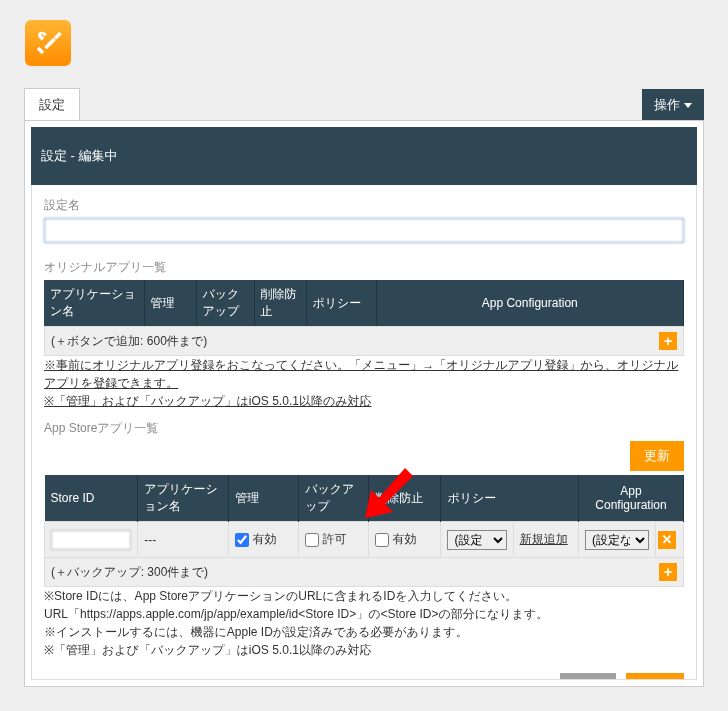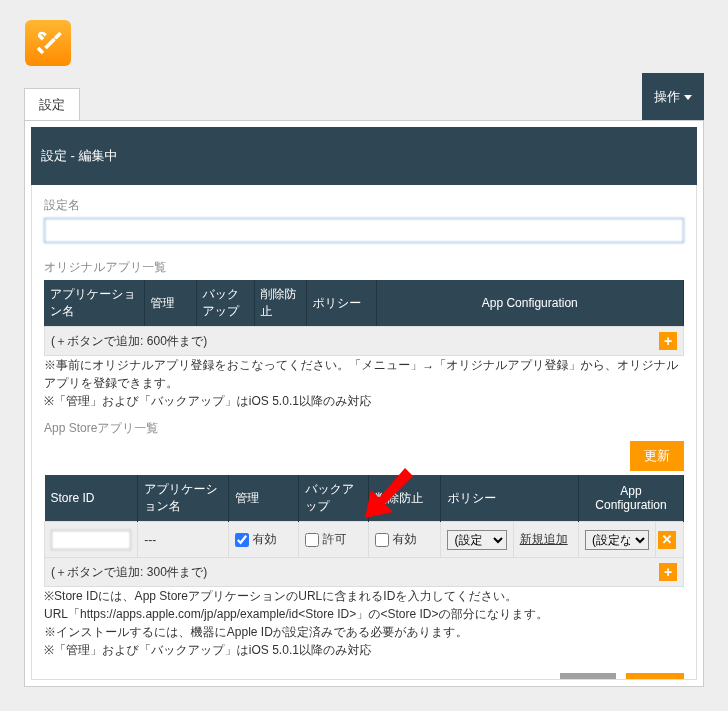--- a/index.html
+++ b/index.html
@@ -54,21 +54,21 @@
     border-bottom: none;
     padding: 7px 14px;
     font-size: 13px;
     color: #333;
     cursor: pointer;
   }
   .ops-btn {
     background: #2f4654;
     color: #fff;
     border: none;
-    padding: 15px 12px;
+    padding: 7px 12px;
     font-size: 13px;
     cursor: pointer;
     display: flex;
     align-items: center;
     gap: 4px;
   }
   .ops-btn .caret {
     width: 0; height: 0;
     border-left: 4px solid transparent;
     border-right: 4px solid transparent;
@@ -274,21 +274,21 @@
           <th style="text-align:center">App Configuration</th>
         </tr>
       </tbody>
         </table>
       <div class="addrow">
         <span>(＋ボタンで追加: 600件まで)</span>
         <button class="plus-btn">
           <span>+</span>
         </button>
       </div>
-      <div class="note" style="white-space:pre-line;">※事前にオリジナルアプリ登録をおこなってください。「メニュー」→「オリジナルアプリ登録」から、オリジナルアプリを登録できます。
+      <div class="note" style="white-space:pre-line;text-decoration:underline;">※事前にオリジナルアプリ登録をおこなってください。「メニュー」→「オリジナルアプリ登録」から、オリジナルアプリを登録できます。
 ※「管理」および「バックアップ」はiOS 5.0.1以降のみ対応</div>
 
       
       <div class="section-title">App Storeアプリ一覧</div>
       <div class="update-row">
         <button class="update-btn">更新</button>
       </div>
 
       
       <div class="arrow-callout" style="top:283px; left:333px;">
@@ -347,21 +347,21 @@
           </td>
           <td style="text-align:center;padding:2px;">
             <button class="x-btn">
               <span>✕</span>
             </button>
           </td>
         </tr>
       </tbody>
         </table>
       <div class="addrow" style="border-top:none;">
-        <span>(＋ボタンで追加: 300件まで)</span>
+        <span>(＋バックアップ: 300件まで)</span>
         <button class="plus-btn">
           <span>+</span>
         </button>
       </div>
       <div class="note" style="white-space:pre-line;">※Store IDには、App StoreアプリケーションのURLに含まれるIDを入力してください。
 URL「https://apps.apple.com/jp/app/example/id&lt;Store ID&gt;」の&lt;Store ID&gt;の部分になります。
 ※インストールするには、機器にApple IDが設定済みである必要があります。
 ※「管理」および「バックアップ」はiOS 5.0.1以降のみ対応</div>
 
       <div class="footer-btns">

